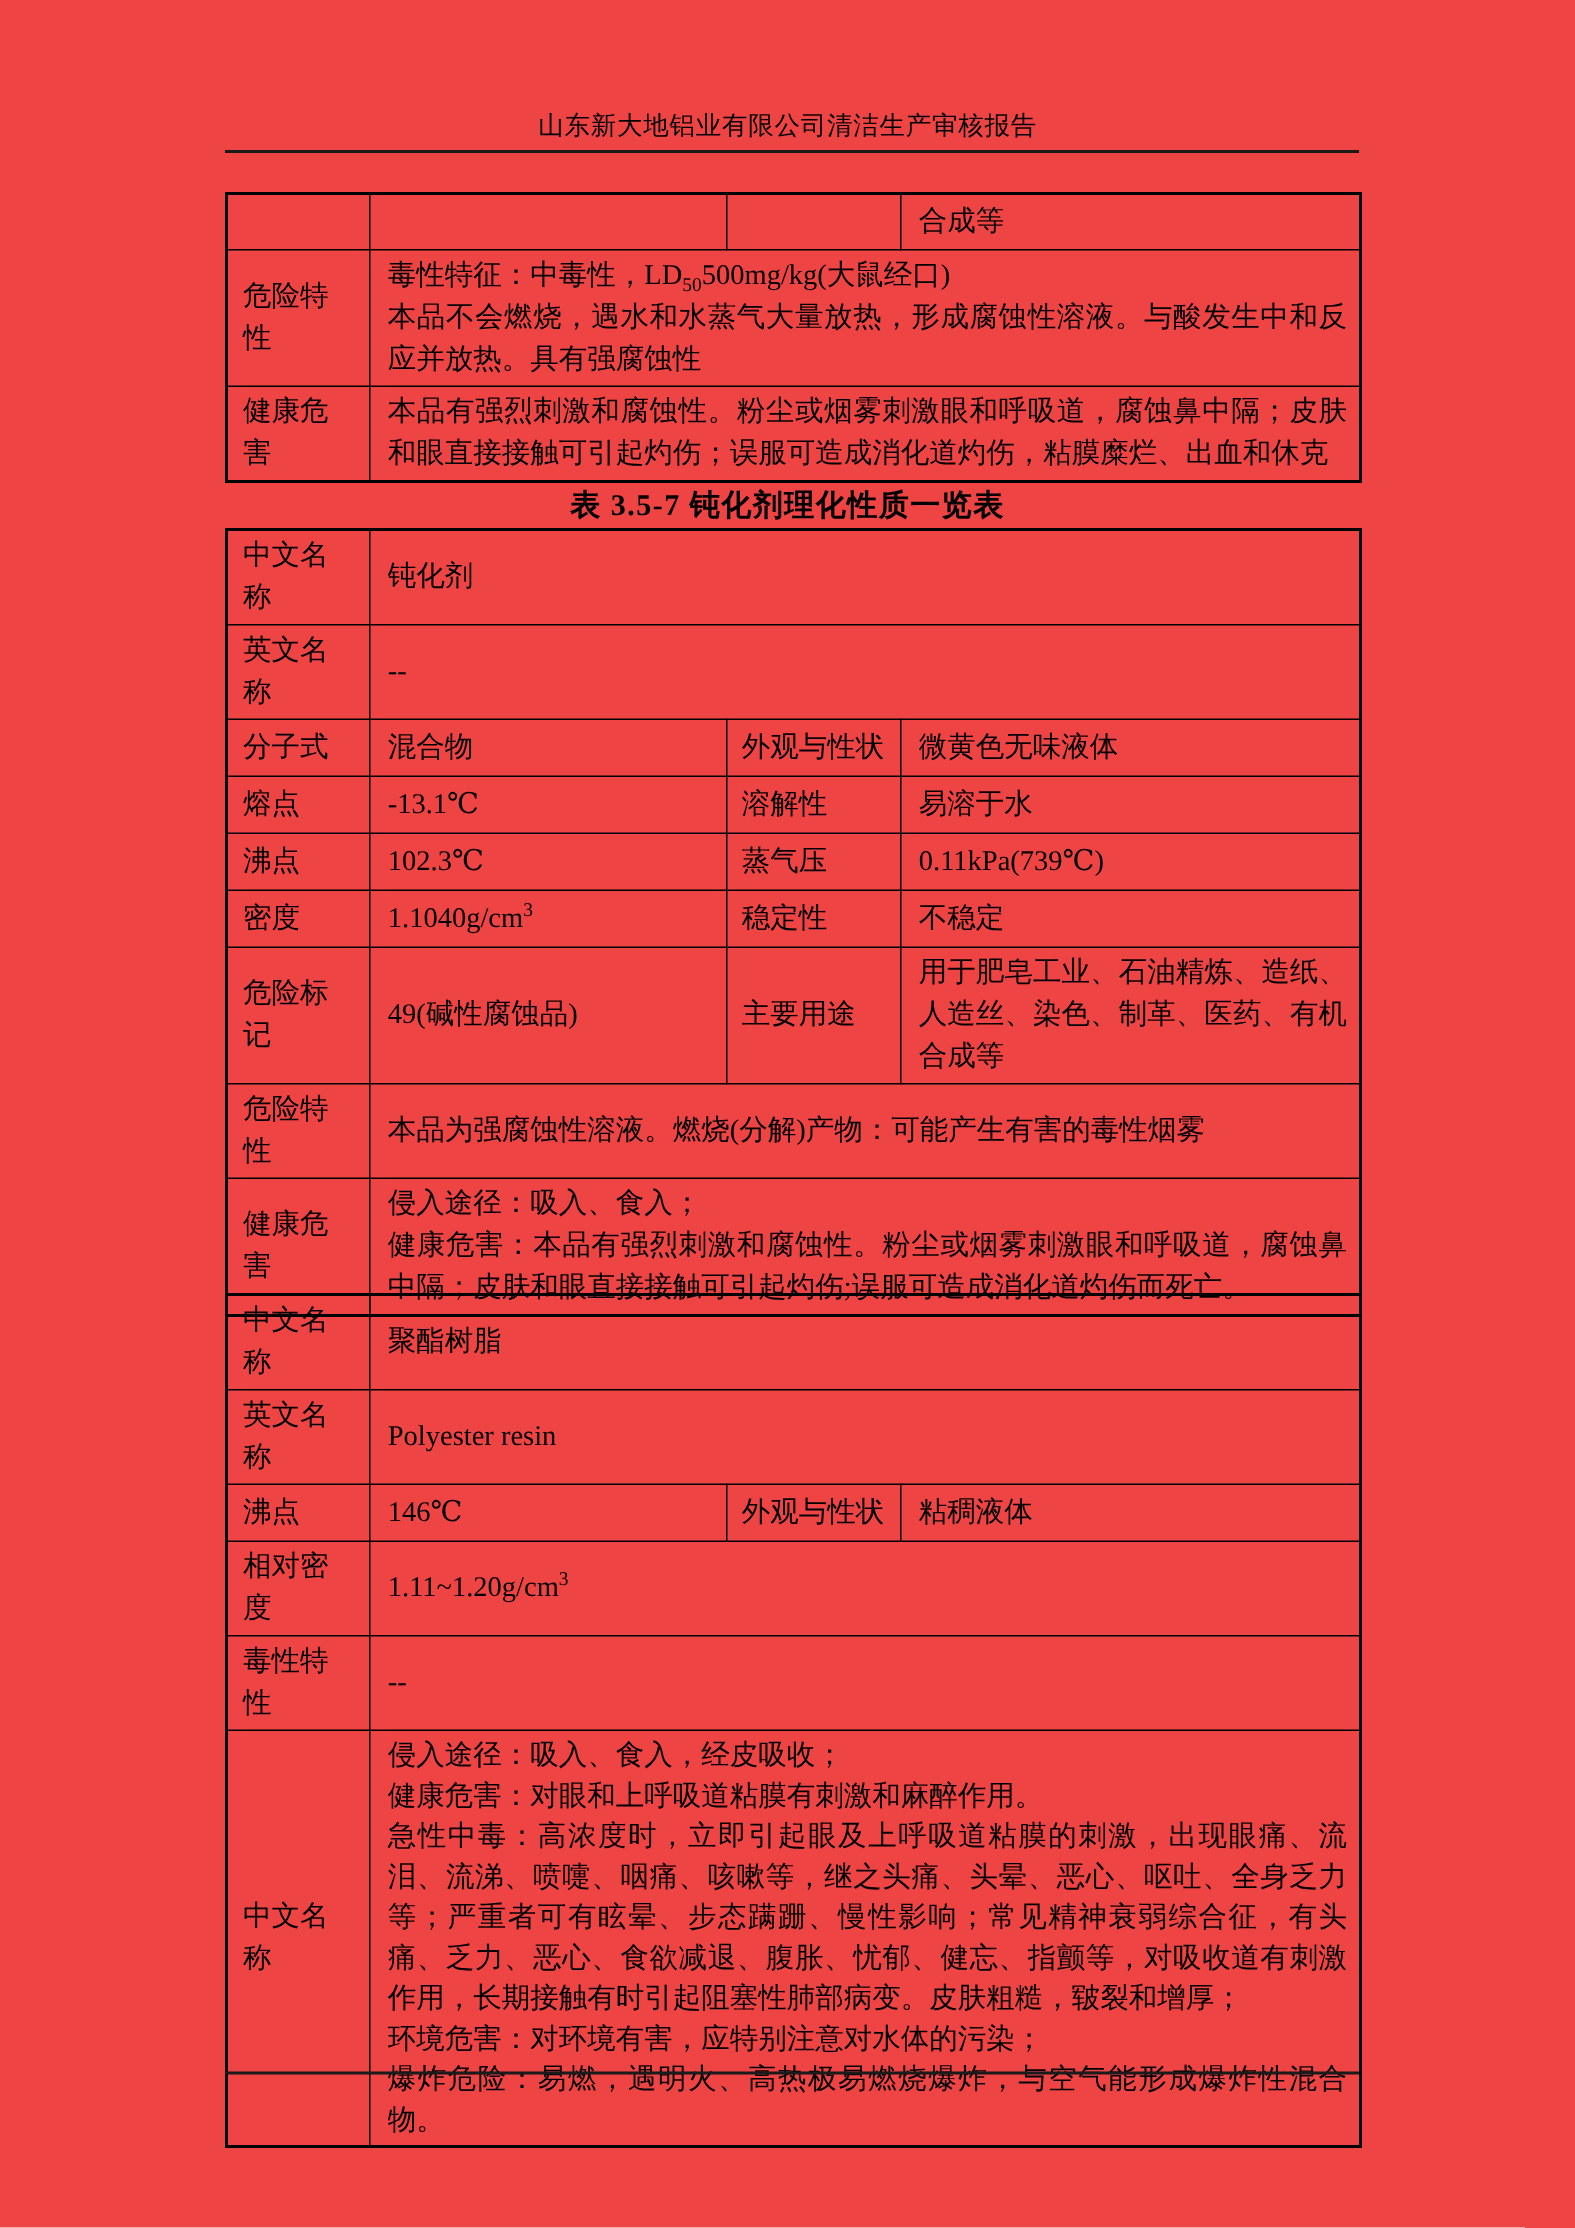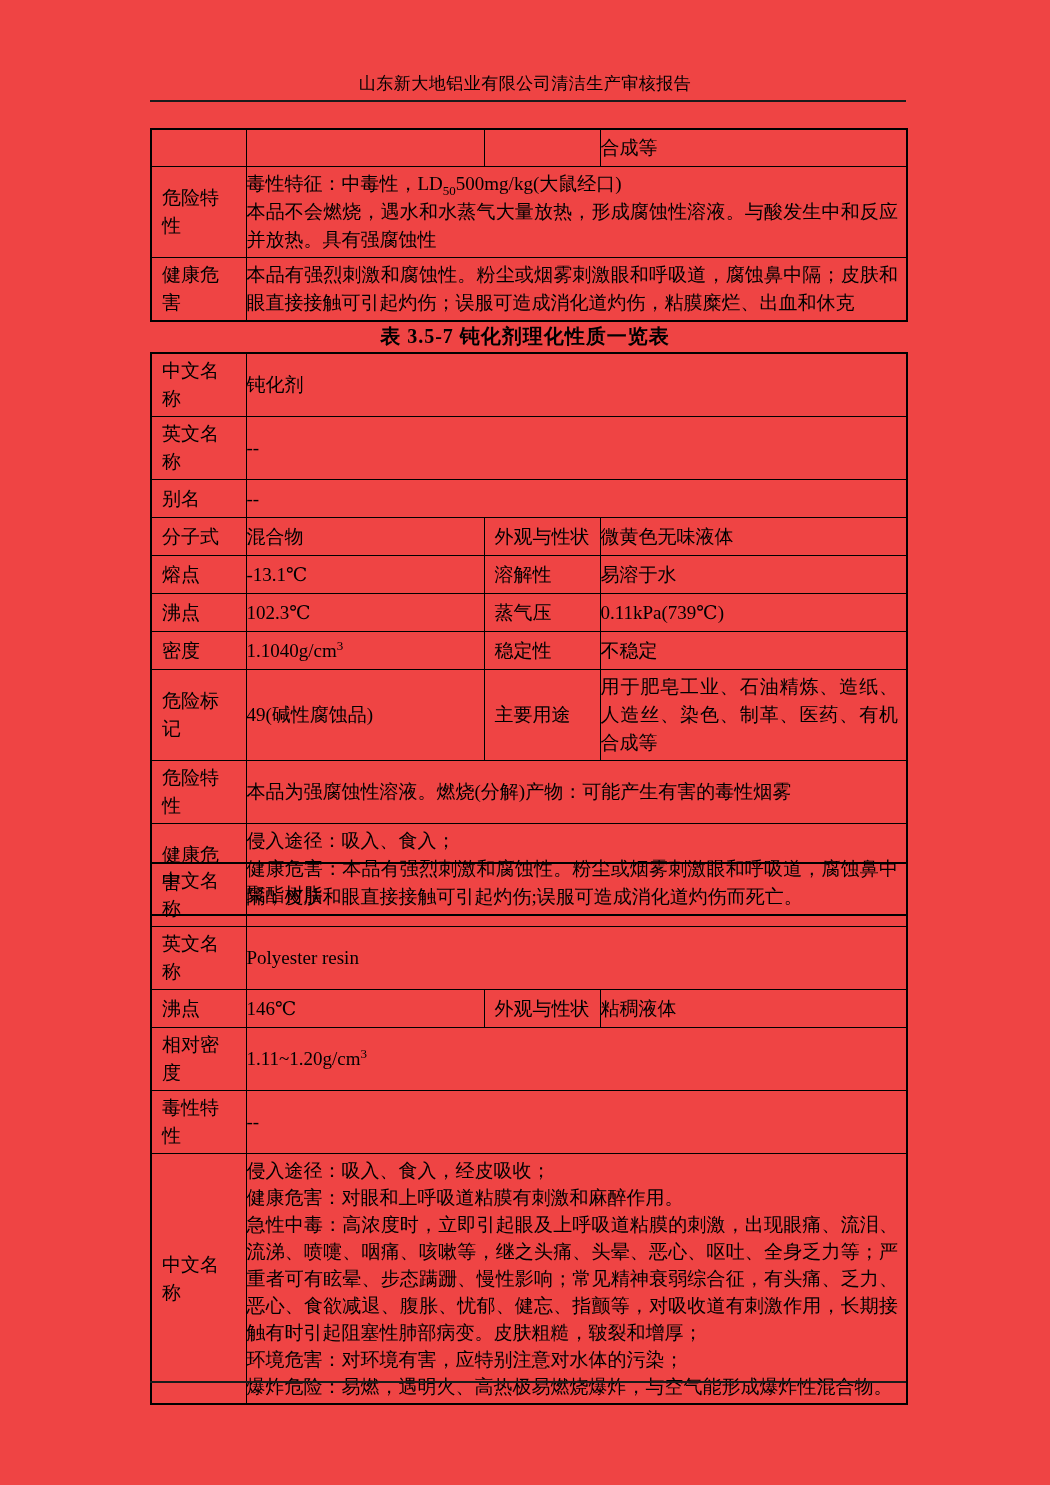--- a/index.html
+++ b/index.html
@@ -24,21 +24,21 @@
     width: 756px; border-collapse: collapse; table-layout: fixed;
     border: 2px solid #000;
   }
   .doc-table td {
     border: 1px solid #000;
     font-size: 19px; line-height: 28px;
     padding: 3px 8px 3px 10px;
     vertical-align: middle;
     word-break: break-all;
   }
-  .doc-table td.val { padding-left: 0; }
+  .doc-table td.val { padding-left: 12px; }
   .doc-table .ln { text-align: justify; }
   sub.sb { font-size: 13px; line-height: 0; }
   sup.sp { font-size: 13px; line-height: 0; }
 
   #table-prev { top: 128px; }
   #table-357  { top: 352px; }
   #table-358  { top: 862px; }
 
   .table-title {
     position: absolute; left: 0; width: 1050px; text-align: center;
@@ -111,24 +111,20 @@
     <tbody>
         <tr class="h40">
       <td>中文名称</td>
       <td class="val" colspan="3">钝化剂</td>
     </tr>
     <tr class="h40">
       <td>英文名称</td>
       <td class="val" colspan="3">--</td>
     </tr>
     <tr class="h38">
-      <td>别名</td>
-      <td class="val" colspan="3">--</td>
-    </tr>
-    <tr class="h38">
       <td>分子式</td>
       <td class="val">混合物</td>
       <td>外观与性状</td>
       <td class="val">微黄色无味液体</td>
     </tr>
     <tr class="h38">
       <td>熔点</td>
       <td class="val">-13.1℃</td>
       <td>溶解性</td>
       <td class="val">易溶于水</td>

